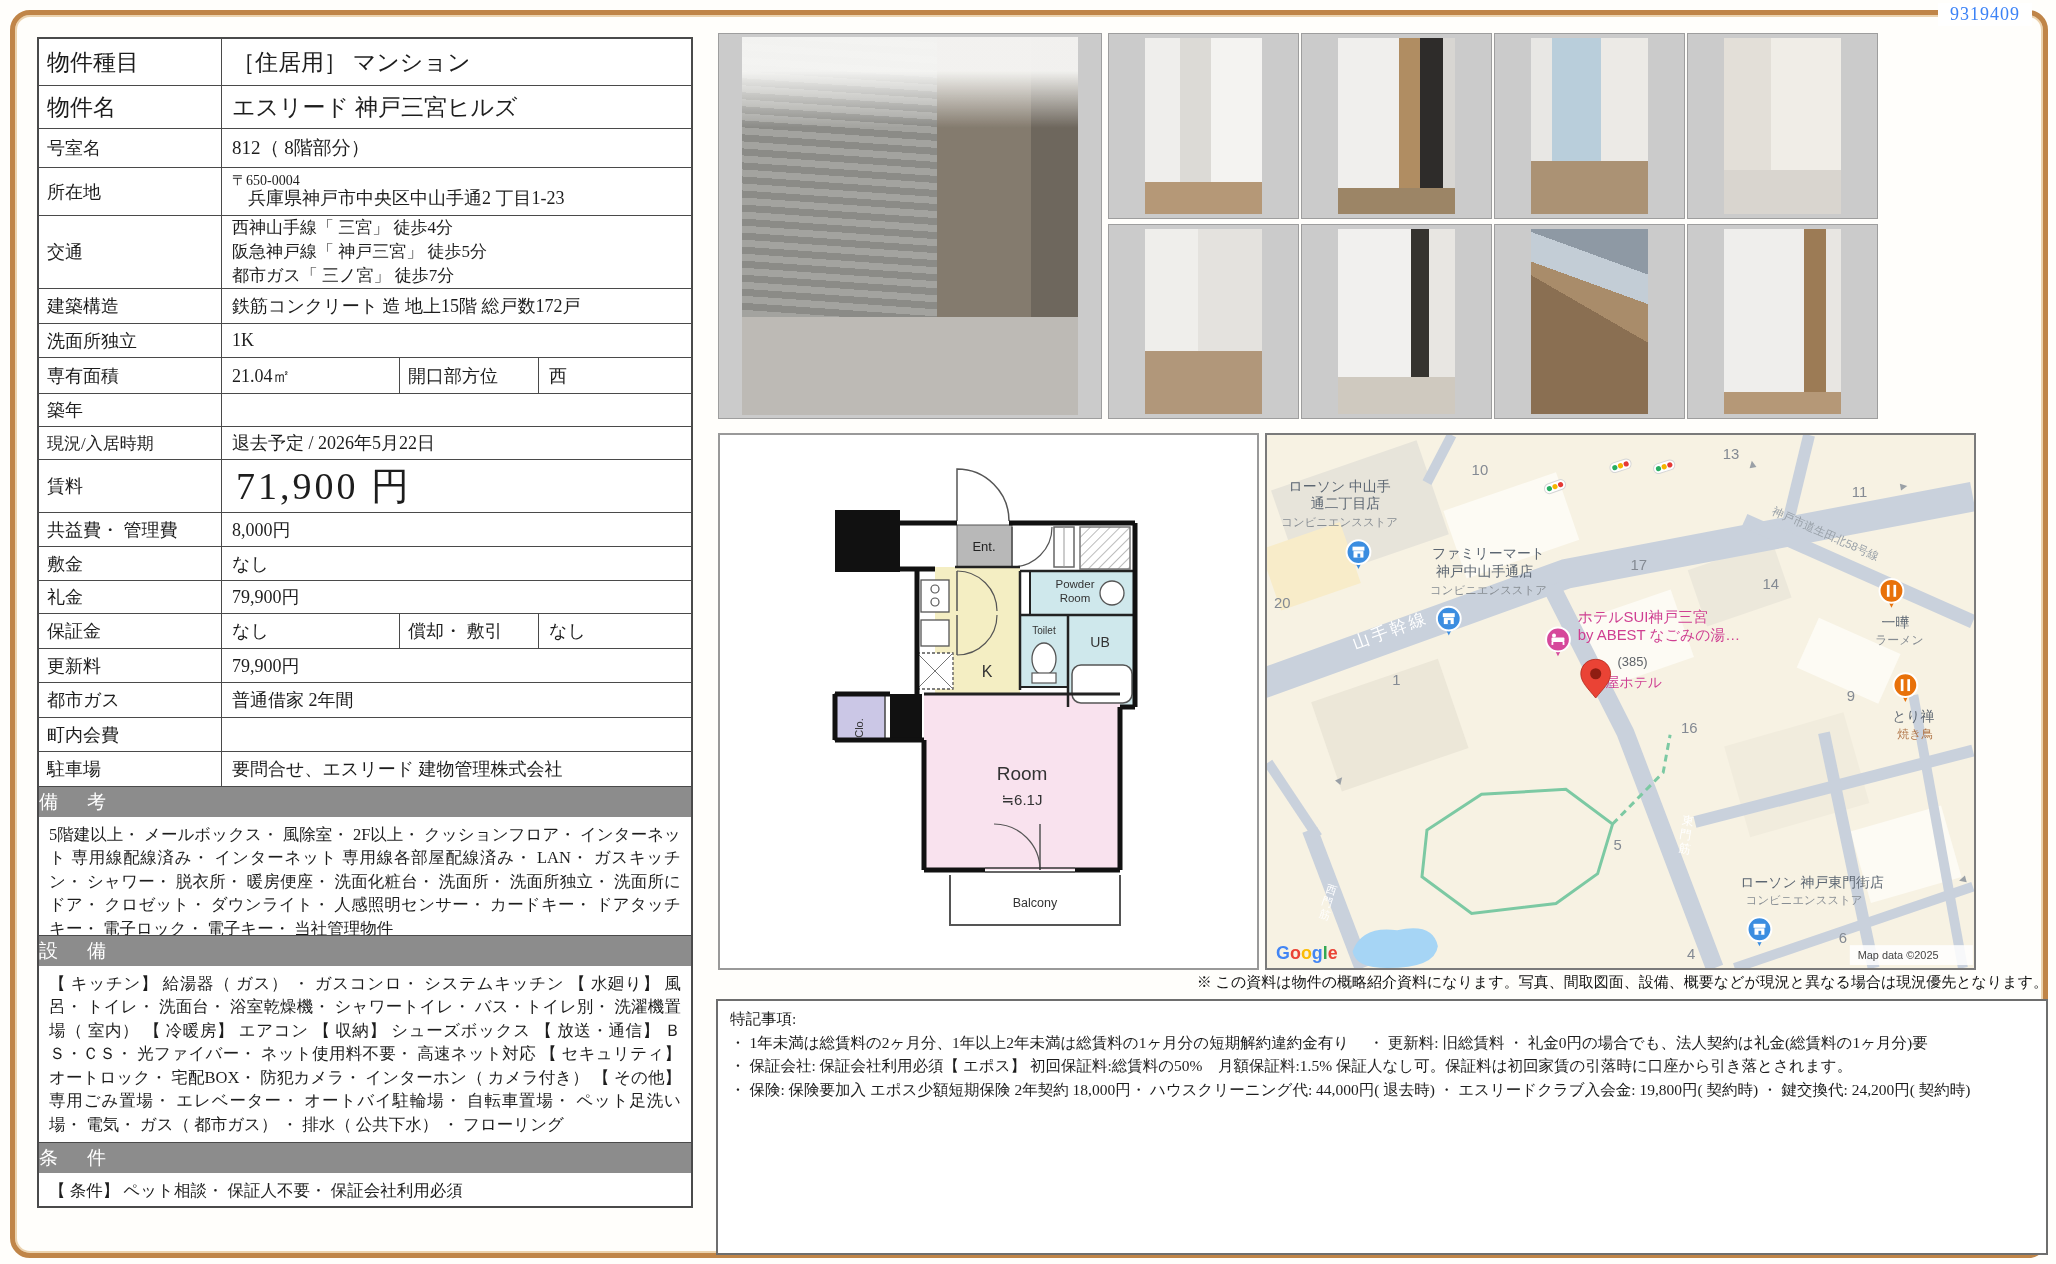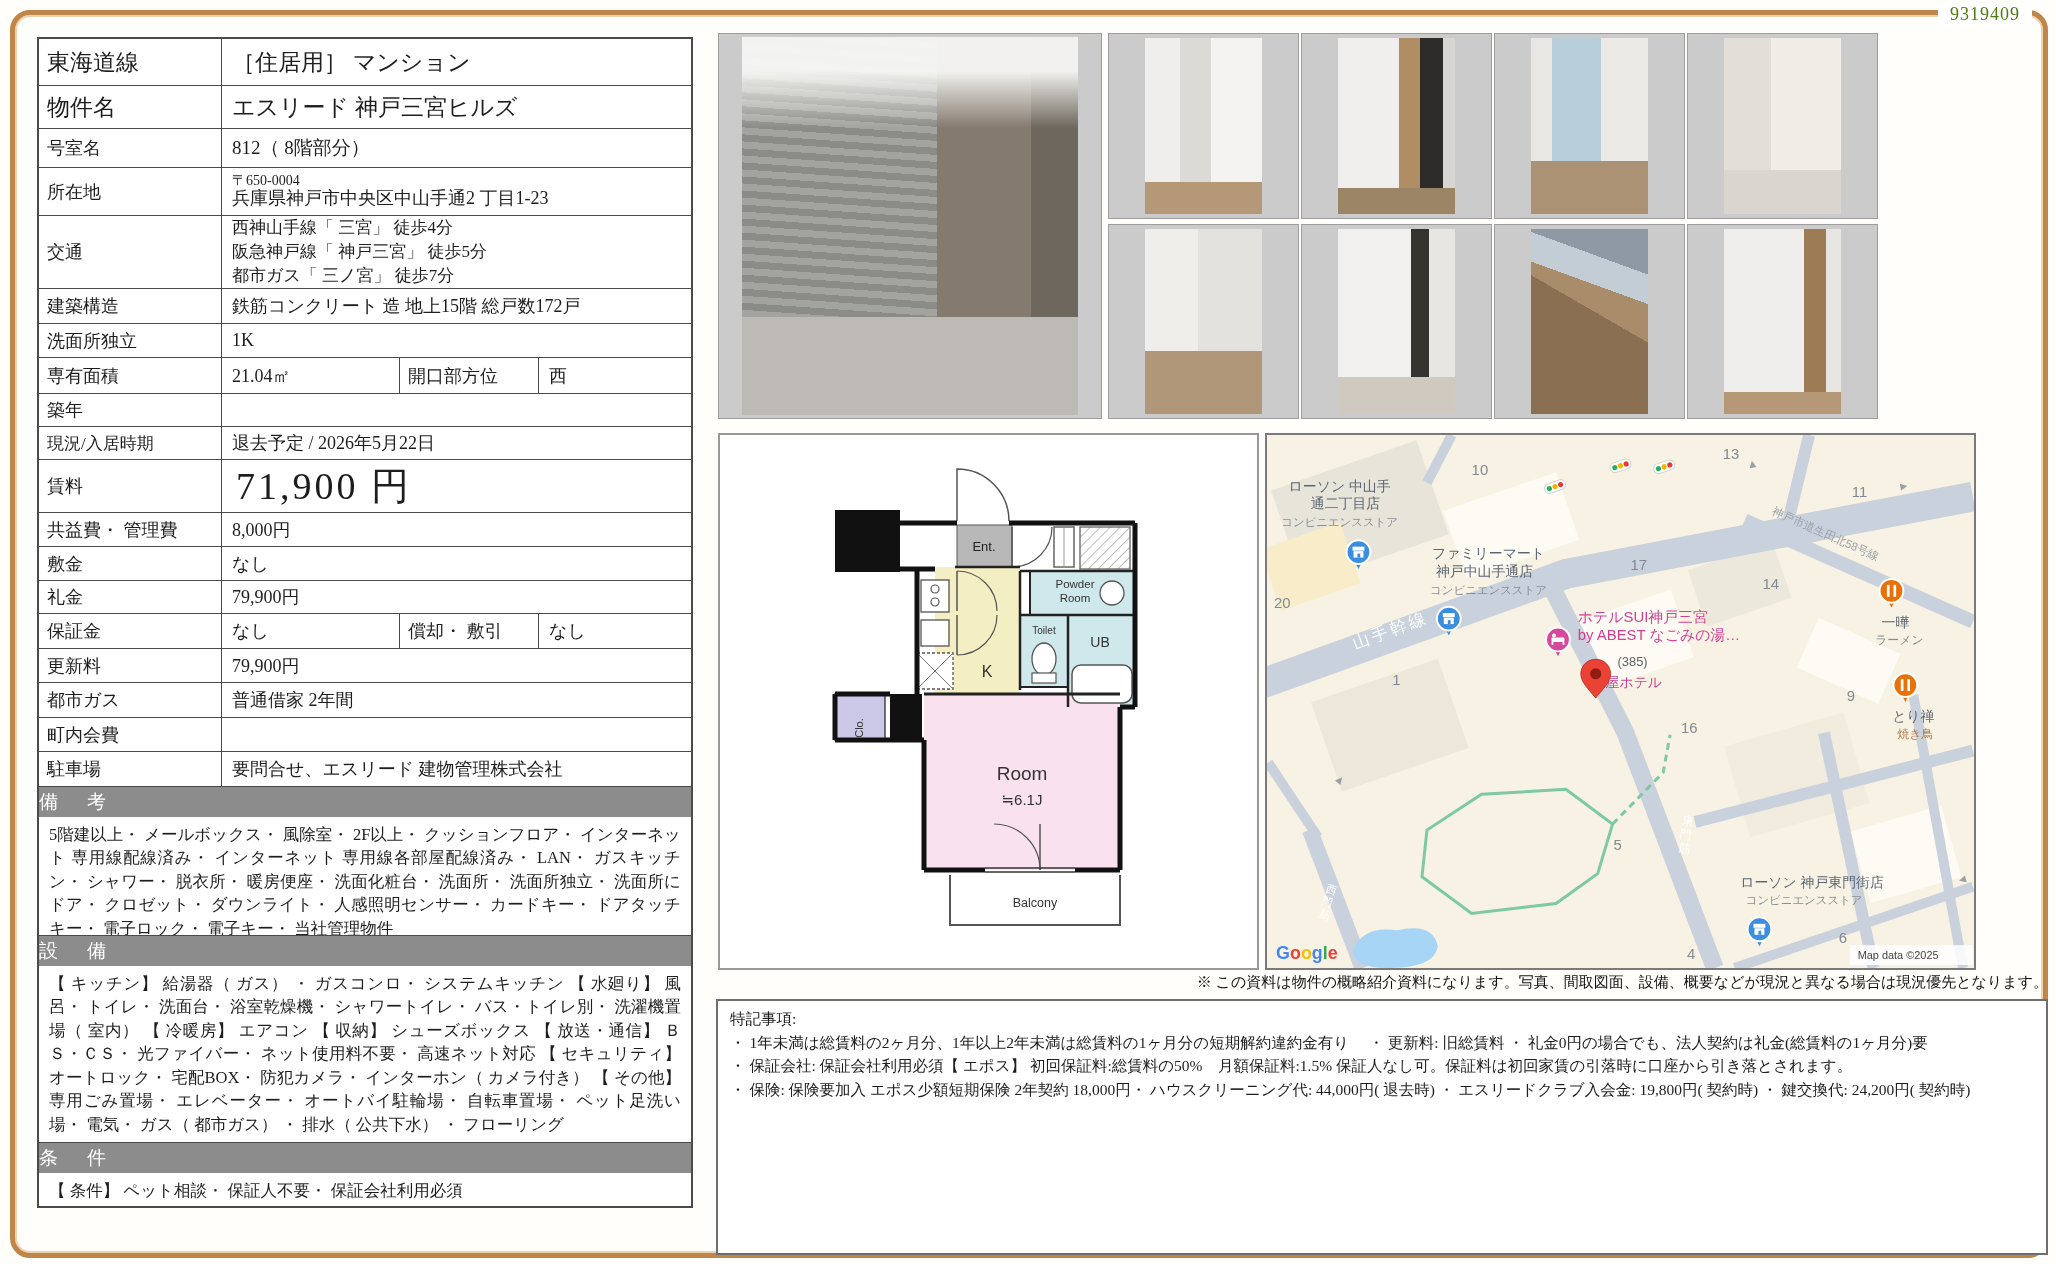--- a/index.html
+++ b/index.html
@@ -2,35 +2,35 @@
 <html><head>
 <meta charset="utf-8">
 <style>
   html,body{margin:0;padding:0;background:#ffffff;}
   #page{position:relative;width:2056px;height:1264px;background:#fffefb;overflow:hidden;
         font-family:"Liberation Serif","DejaVu Serif",serif;color:#1d1d1d;}
   
   #frame{position:absolute;left:10px;top:10px;width:2028px;height:1238px;
          border:5px solid #c08548;border-radius:20px;box-shadow:inset 0 0 0 2px #ecd3ae;pointer-events:none;}
   #docid{position:absolute;left:1938px;top:3px;background:#fff;padding:1px 12px;
-         font-size:18px;color:#4d7c0f;z-index:6;letter-spacing:1px;}
+         font-size:18px;color:#3b82f6;z-index:6;letter-spacing:1px;}
   
   #ptable{position:absolute;left:37px;top:37px;width:656px;border:2.5px solid #4a4a4a;background:#fff;box-sizing:border-box;}
   .row{display:flex;border-top:1.5px solid #4a4a4a;box-sizing:border-box;}
   .row:first-child{border-top:none;}
   .lab{width:183px;min-width:183px;border-right:1.5px solid #4a4a4a;display:flex;align-items:center;
        padding:2px 8px;box-sizing:border-box;font-size:18px;}
   .val{flex:1;display:flex;align-items:center;padding:9px 10px;box-sizing:border-box;font-size:18px;text-align:center;}
   .lab2{width:140px;min-width:140px;border-left:1.5px solid #4a4a4a;border-right:1.5px solid #4a4a4a;
         display:flex;align-items:center;padding:2px 8px;box-sizing:border-box;font-size:18px;}
   .val2{width:152px;min-width:152px;display:flex;align-items:center;padding:2px 10px;box-sizing:border-box;font-size:18px;}
   .big{font-size:23px;}
   .stack{flex-direction:column;align-items:flex-start;justify-content:center;}
   .postal{font-size:14px;line-height:1.1;}
-  .addr{font-size:18px;line-height:1.2;}
+  .addr{font-size:18px;line-height:1.2;margin-left:16px;}
   .acc{font-size:17px;line-height:1.42;}
   .rent{font-size:38px;letter-spacing:3px;padding-left:14px;}
   .shead{background:#8c8c8c;color:#fff;text-align:left;font-size:19px;letter-spacing:5px;
          height:30px;line-height:30px;border-top:1.5px solid #4a4a4a;}
   .sectext{padding:6px 10px;font-size:16.5px;line-height:1.42;text-align:justify;box-sizing:border-box;overflow:hidden;}
   
   .pframe{position:absolute;background:#cbcbcb;border:1px solid #9e9e9e;box-sizing:border-box;}
   .photo{position:absolute;top:2%;bottom:2%;left:19%;right:19%;}
   .photo.wide{top:0.8%;bottom:0.8%;left:6%;right:6%;}
   .ph-ext{background:linear-gradient(180deg,rgba(248,248,246,.95) 0 9%,rgba(248,248,246,0) 24%),
@@ -65,21 +65,21 @@
 </style>
 </head>
 <body>
 
 <div id="page">
   <div id="frame"></div>
   <div id="docid">9319409</div>
 
   <div id="ptable">
     <div class="row" style="height:46px">
-      <div class="lab big">東海道線</div>
+      <div class="lab big">物件種目</div>
       <div class="val big">［住居用］ マンション</div>
     </div>
     <div class="row" style="height:43px">
       <div class="lab big">物件名</div>
       <div class="val big">エスリード 神戸三宮ヒルズ</div>
     </div>
     <div class="row" style="height:39px">
       <div class="lab">号室名</div>
       <div class="val" style="font-size:19px">812（ 8階部分）</div>
     </div>

